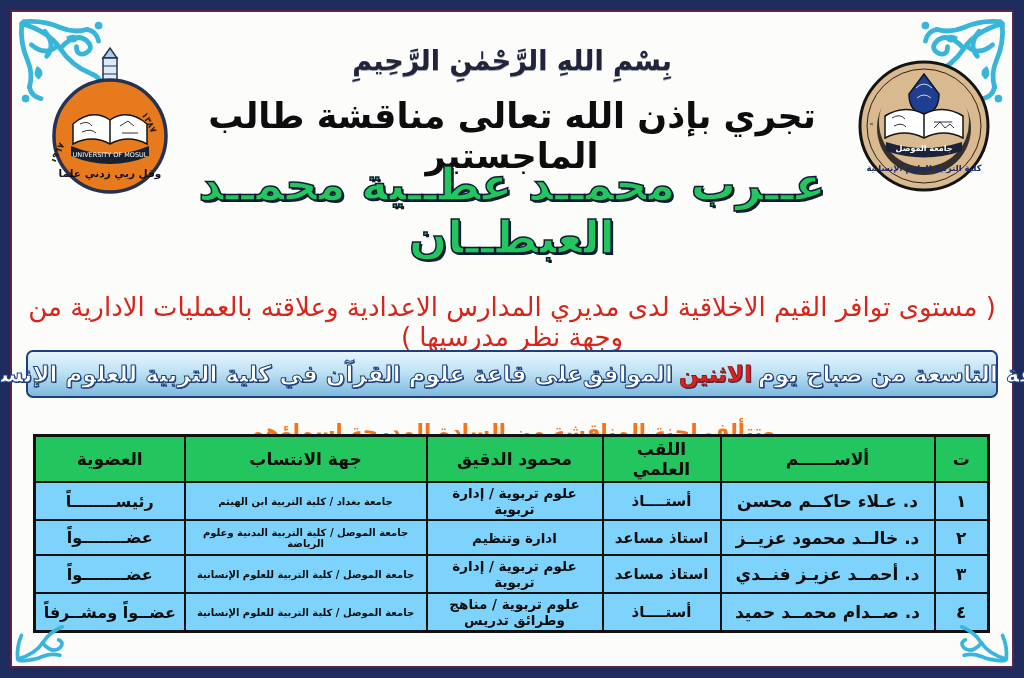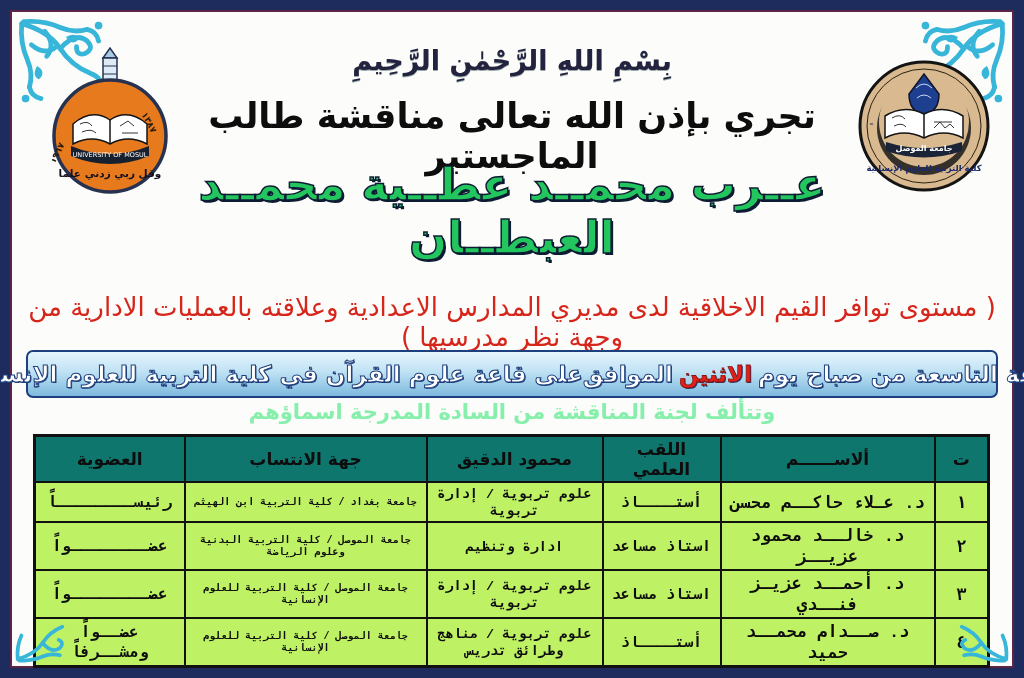--- a/index.html
+++ b/index.html
@@ -25,31 +25,31 @@
                   font-size:23px; font-weight:bold; color:#111; }
   .thesis-title { position:absolute; top:292px; left:14px; right:14px; text-align:center;
                   font-size:26px; font-weight:normal; color:#d6261c; }
   .banner { position:absolute; top:350px; left:26px; right:26px; height:48px;
             border:2px solid #1e3f7d; border-radius:7px;
             background:linear-gradient(#e7f5fd 0%, #bfe2f4 45%, #7db9dd 100%);
             display:flex; align-items:center; justify-content:center;
             font-size:23px; font-weight:bold; color:#ffffff;
             -webkit-text-stroke:1px #1e3f7d; text-shadow:1px 1px 0 #1e3f7d; white-space:nowrap; }
   .banner .red { color:#e0211a; -webkit-text-stroke:0.8px #8c1410; padding:0 6px; }
-  .committee-intro { position:absolute; top:400px; left:0; right:0; text-align:center;
-                     font-size:21px; font-weight:bold; color:#86efac; }
+  .committee-intro { position:absolute; top:420px; left:0; right:0; text-align:center;
+                     font-size:21px; font-weight:bold; color:#f97316; }
 
   table.committee { position:absolute; top:434px; right:34px; width:954px;
                     border-collapse:collapse; table-layout:fixed; direction:rtl;
                     border:3px solid #111; }
   table.committee th, table.committee td {
       border:2px solid #111; text-align:center; vertical-align:middle;
       font-weight:bold; color:#0d0d0d; padding:2px 3px; }
-  table.committee th { background:#0f766e; font-size:17px; height:38px; }
-  table.committee td { background:#bef264; height:35px;font-family:Liberation Mono, monospace; }
+  table.committee th { background:#22c55e; font-size:17px; height:38px; }
+  table.committee td { background:#7dd3fc; height:35px; }
   .c0 { width:54px;  font-size:17px; }
   .c1 { width:214px; font-size:17px; }
   .c2 { width:118px; font-size:15px;margin-left:28px; }
   .c3 { width:176px; font-size:13.5px; }
   .c4 { width:242px; font-size:10px; }
   .c5 { width:150px; font-size:16px; }
 
   .footer { position:absolute; bottom:7px; left:40px; font-size:12.5px; font-weight:bold;
             color:#14142a; direction:rtl; }
 

